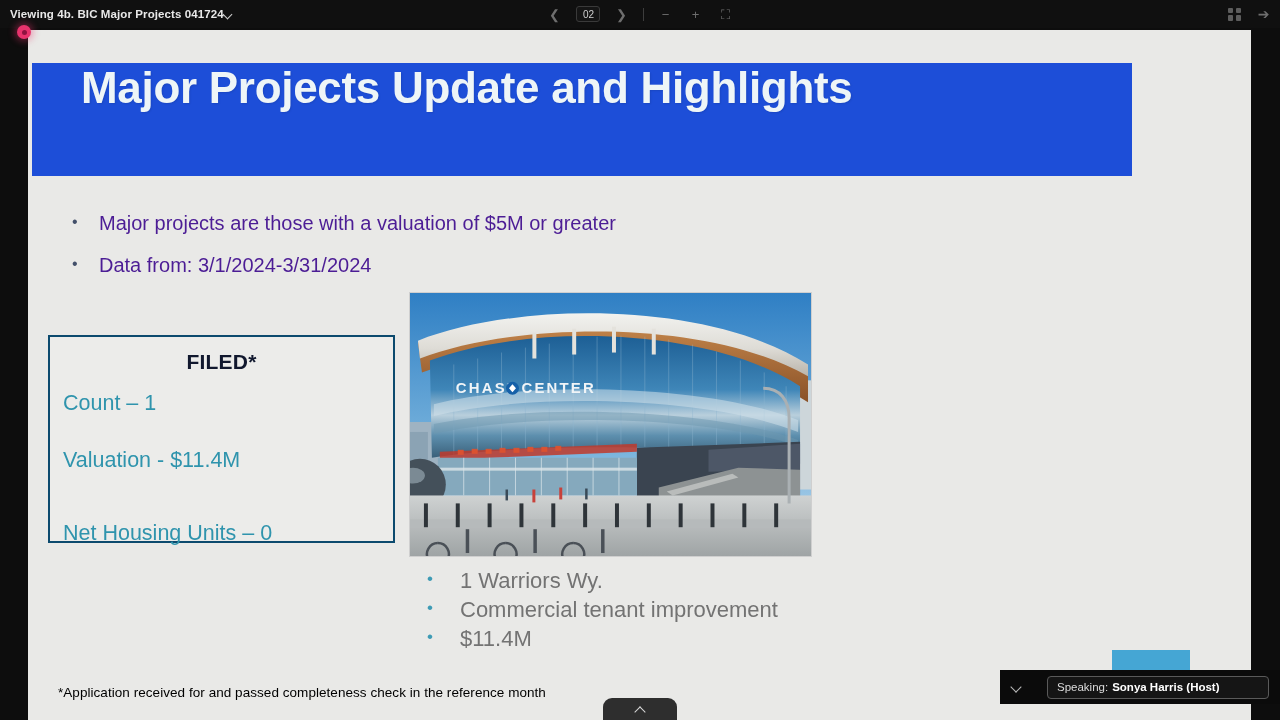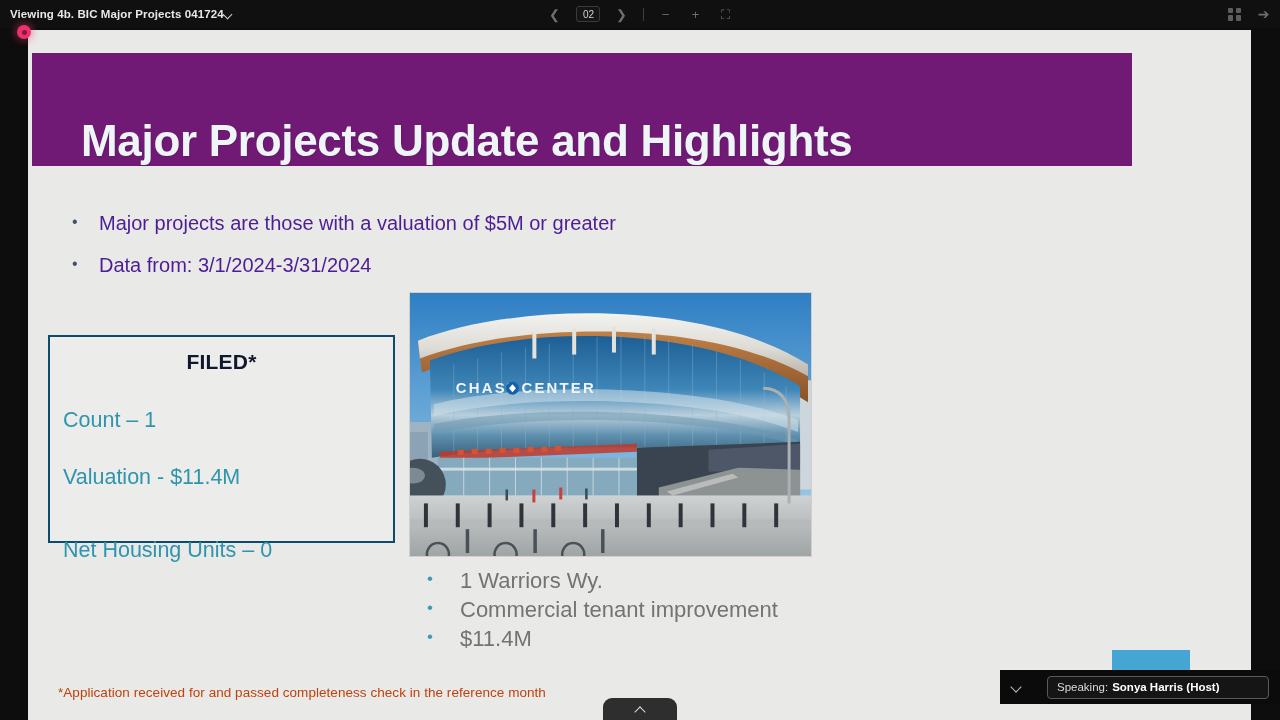--- a/index.html
+++ b/index.html
@@ -66,22 +66,22 @@
     content: ""; position: absolute; left: 4.5px; top: 4.5px;
     width: 5px; height: 5px; border-radius: 50%; background: #8e1340;
   }
 
   
   .slide {
     position: absolute; left: 28px; top: 30px;
     width: 1223px; height: 690px; background: #e9e9e7; overflow: hidden;
   }
   .banner {
-    position: absolute; left: 4px; top: 23px; width: 1100px; height: 113px;
-    background: #701a75; display: flex; align-items: flex-end;
+    position: absolute; left: 4px; top: 33px; width: 1100px; height: 113px;
+    background: #1d4ed8; display: flex; align-items: flex-start;
   }
   .banner h1 {
     color: #eef5f7; font-size: 44px; font-weight: bold;
     letter-spacing: -.3px; margin-left: 49px;
     text-shadow: 1px 1px 2px rgba(0,0,0,.10);
   }
 
   .bullets-top {
     position: absolute; left: 38px; top: 172px; width: 1000px;
   }
@@ -100,21 +100,21 @@
     position: absolute; left: 20px; top: 305px; width: 347px; height: 208px;
     border: 2px solid #0c4a6e; background: #ececea; padding: 13px 0 0 0;
   }
   .filed-title {
     text-align: center; font-size: 21px; font-weight: bold; color: #11182e;
     letter-spacing: .2px;
   }
   .filed-line {
     color: #2f94ad; font-size: 21.5px; padding-left: 13px; line-height: 1;
   }
-  .filed-l1 { margin-top: 36px; }
+  .filed-l1 { margin-top: 19px; }
   .filed-l2 { margin-top: 35px; }
   .filed-l3 { margin-top: 52px; }
 
   
   .photo {
     position: absolute; left: 381px; top: 262px; width: 403px; height: 265px;
     overflow: hidden; background: #6fa8cf; border: 1px solid #cfcfcf;
   }
   .photo svg { display: block; width: 100%; height: 100%; }
 
@@ -126,21 +126,21 @@
     color: #737373; font-size: 22px; line-height: 29px;
     padding-left: 60px; white-space: nowrap;
   }
   .bullets-photo li::before {
     content: "\2022"; position: absolute; left: 27px; top: -2px;
     color: #3e9bb5; font-size: 17px;
   }
 
   .footnote {
     position: absolute; left: 30px; top: 655px;
-    color: #c2410c; font-size: 13.5px; letter-spacing: .05px; white-space: nowrap;
+    color: #000000; font-size: 13.5px; letter-spacing: .05px; white-space: nowrap;
   }
 
   
   .expand-handle {
     position: absolute; left: 50%; transform: translateX(-50%); bottom: 0;
     width: 74px; height: 22px; background: #2e2e2e;
     border-radius: 9px 9px 0 0; z-index: 8;
     display: flex; align-items: center; justify-content: center; cursor: pointer;
   }
   .chev-u {

